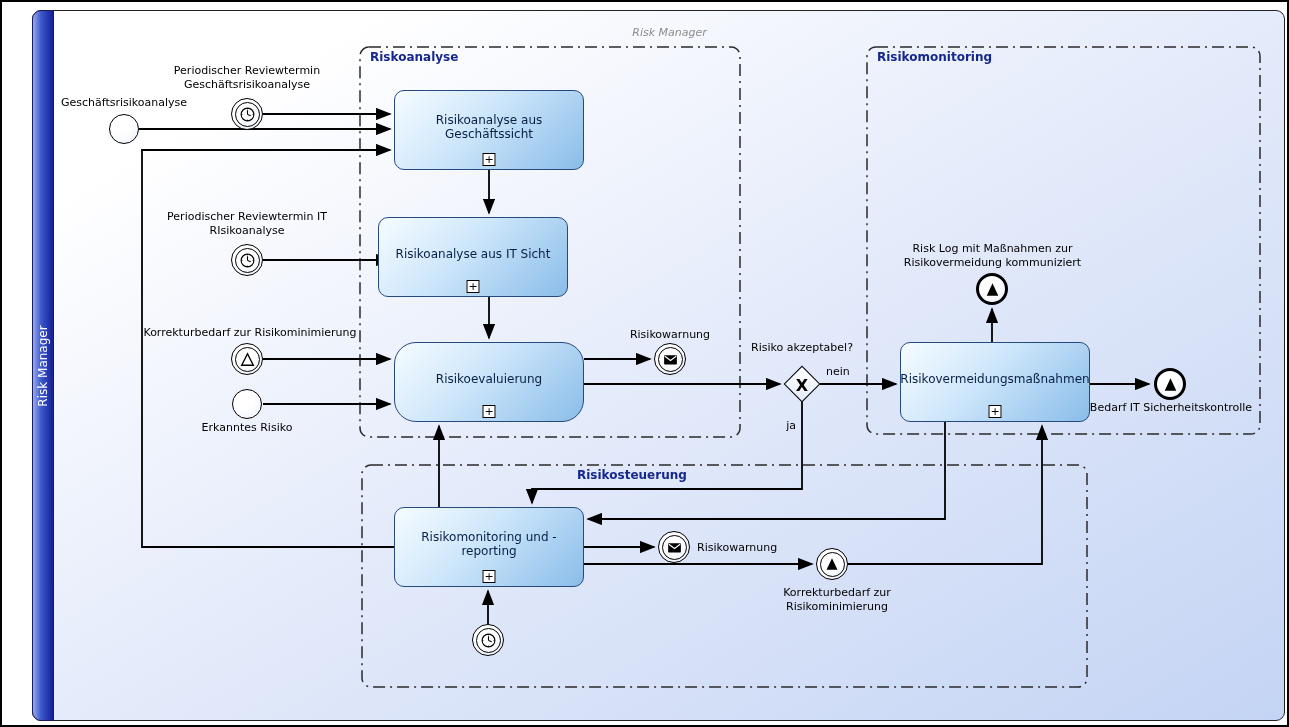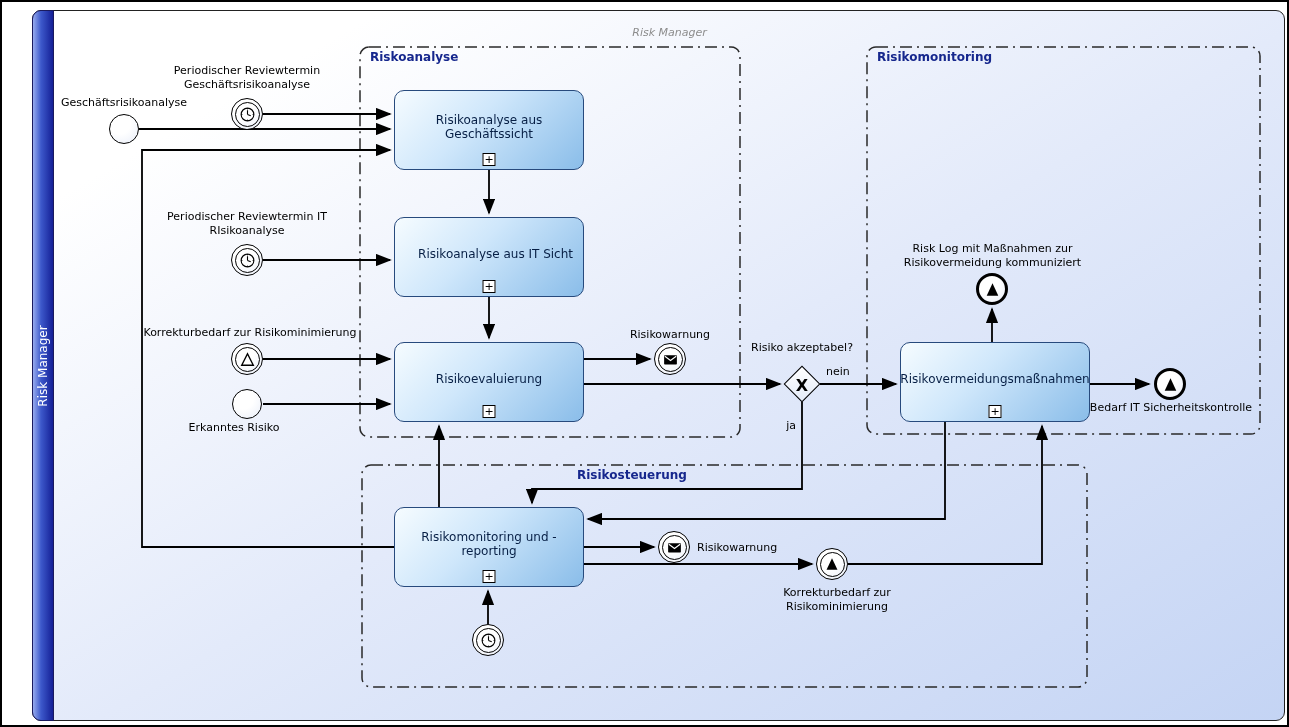--- a/index.html
+++ b/index.html
@@ -115,25 +115,25 @@
   </svg>
 
   <div class="glabel" style="left:368px;top:48px;">Riskoanalyse</div>
   <div class="glabel" style="left:875px;top:48px;">Risikomonitoring</div>
   <div class="glabel" style="left:575px;top:466px;">Risikosteuerung</div>
 
   <div class="task" style="left:392px;top:88px;">
     <span>Risikoanalyse aus Geschäftssicht</span>
     <span class="marker">+</span>
   </div>
-  <div class="task" style="left:392px;top:215px;justify-content:flex-end;">
+  <div class="task" style="left:376px;top:215px;">
     <span>Risikoanalyse aus IT Sicht</span>
     <span class="marker">+</span>
   </div>
-  <div class="task" style="left:392px;top:340px;">
+  <div class="task" style="left:392px;top:340px;border-radius:22px;">
     <span>Risikoevaluierung</span>
     <span class="marker">+</span>
   </div>
   <div class="task" style="left:898px;top:340px;">
     <span>Risikovermeidungsmaßnahmen</span>
     <span class="marker">+</span>
   </div>
   <div class="task" style="left:392px;top:505px;">
     <span>Risikomonitoring und -reporting</span>
     <span class="marker">+</span>
@@ -232,21 +232,21 @@
   </div>
 
   <div class="gateway">
     <span class="gw-x">X</span>
   </div>
 
   <div class="lbl" style="left:32px;top:94px;width:180px;">Geschäftsrisikoanalyse</div>
   <div class="lbl" style="left:155px;top:62px;width:180px;">Periodischer Reviewtermin Geschäftsrisikoanalyse</div>
   <div class="lbl" style="left:155px;top:208px;width:180px;">Periodischer Reviewtermin IT RIsikoanalyse</div>
   <div class="lbl" style="left:128px;top:324px;width:240px;">Korrekturbedarf zur Risikominimierung</div>
-  <div class="lbl" style="left:172px;top:419px;width:120px;">Erkanntes Risiko</div>
+  <div class="lbl" style="left:185px;top:419px;width:120px;">Erkanntes Risiko</div>
   <div class="lbl" style="left:608px;top:326px;width:120px;">Risikowarnung</div>
   <div class="lbl" style="left:888px;top:240px;width:205px;">Risk Log mit Maßnahmen zur Risikovermeidung kommuniziert</div>
   <div class="lbl" style="left:1080px;top:399px;width:178px;">Bedarf IT Sicherheitskontrolle</div>
   <div class="lbl left" style="left:695px;top:539px;width:110px;">Risikowarnung</div>
   <div class="lbl" style="left:730px;top:584px;width:210px;">Korrekturbedarf zur Risikominimierung</div>
 
   <div class="lbl" style="left:730px;top:339px;width:140px;">Risiko akzeptabel?</div>
   <div class="lbl left" style="left:824px;top:363px;width:40px;">nein</div>
   <div class="lbl right" style="left:770px;top:401px;width:24px;">ja</div>
 

